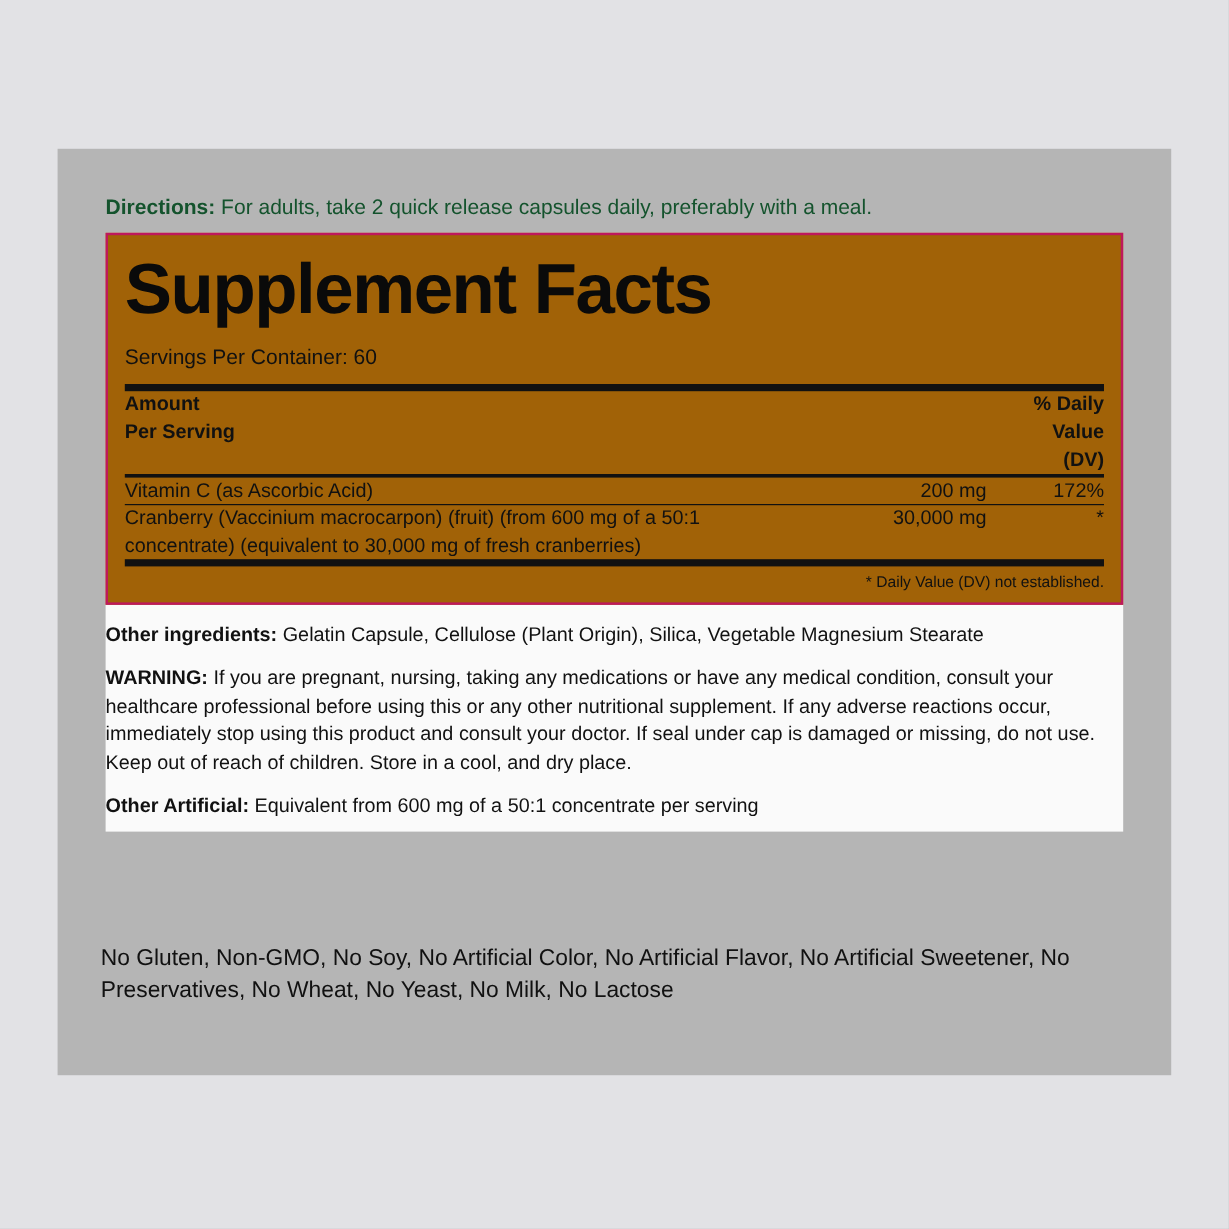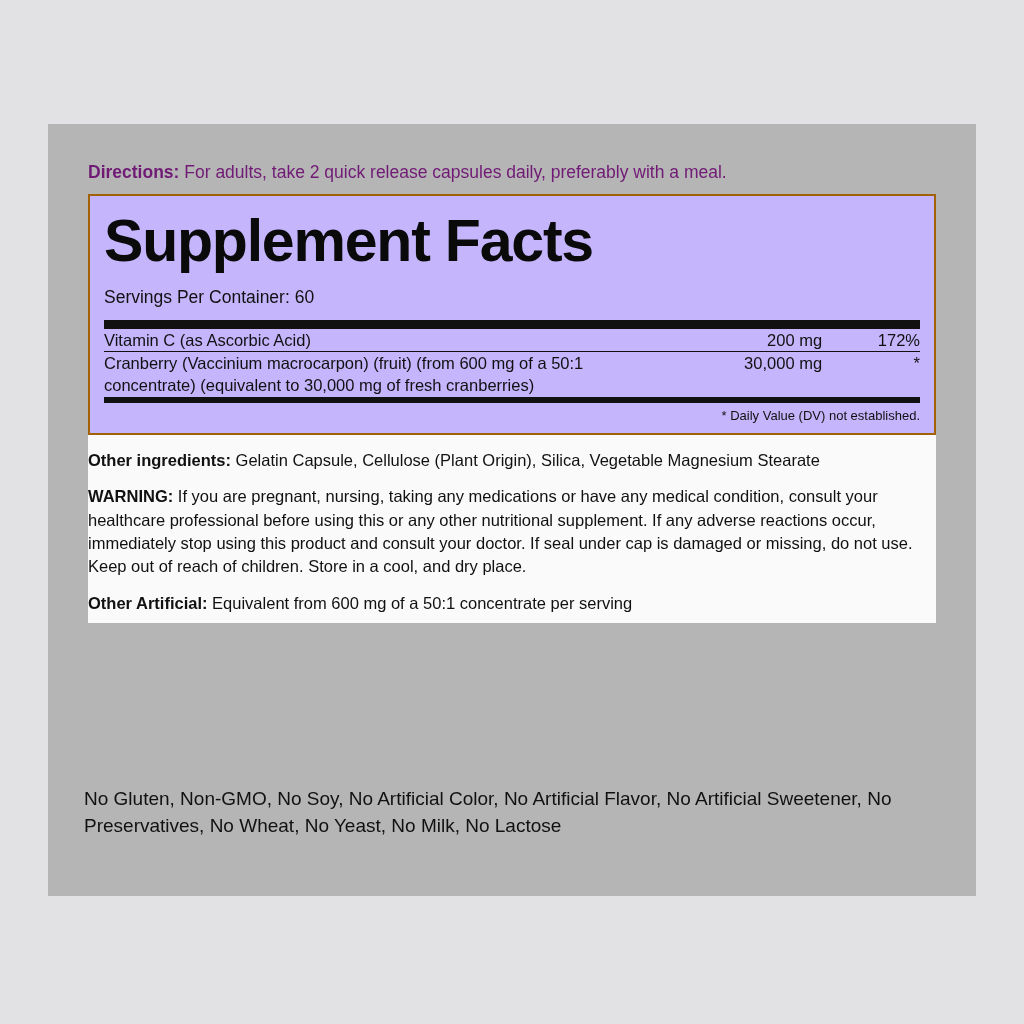--- a/index.html
+++ b/index.html
@@ -21,37 +21,37 @@
     height: 772px;
     background: #b5b5b5;
     box-sizing: border-box;
   }
   .directions {
     position: absolute;
     left: 40px;
     top: 38px;
     width: 860px;
     font-size: 17.5px;
-    color: #701a75;
+    color: #14532d;
     line-height: 1.25;
   }
   .directions b { font-weight: bold; }
 
   .panel {
     position: absolute;
     left: 40px;
     top: 70px;
     width: 848px;
     background: #fafafa;
     box-sizing: border-box;
   }
 
   .facts-box {
-    border: 2px solid #a16207;
-    background: #c4b5fd;
+    border: 2px solid #be185d;
+    background: #a16207;
     padding: 10px 14px 8px 14px;
     box-sizing: border-box;
   }
   .facts-title {
     font-size: 59px;
     font-weight: bold;
     letter-spacing: -1.2px;
     line-height: 1.06;
     color: #0a0a0a;
     margin: 4px 0 12px 0;
@@ -142,20 +142,31 @@
   <div class="panel">
 
     <div class="facts-box">
 
       <div class="facts-title">Supplement Facts</div>
 
       <div class="serving-line">Servings Per Container: 60</div>
 
       <div class="rule-thick"></div>
 
+      <table class="facts">
+        <tbody>
+            <tr class="hdr-row">
+          <td class="hdr-left" style="white-space: pre-line;">Amount
+Per Serving</td>
+          <td class="hdr-right" colspan="2">% Daily
+Value
+(DV)</td>
+        </tr>
+      </tbody>
+        </table>
 
       <div class="rule-med"></div>
 
       <table class="facts">
         <tbody>
             <tr class="nut-row">
           <td class="nut-name">Vitamin C (as Ascorbic Acid)</td>
           <td class="nut-amount">200 mg</td>
           <td class="nut-dv">172%</td>
         </tr>

